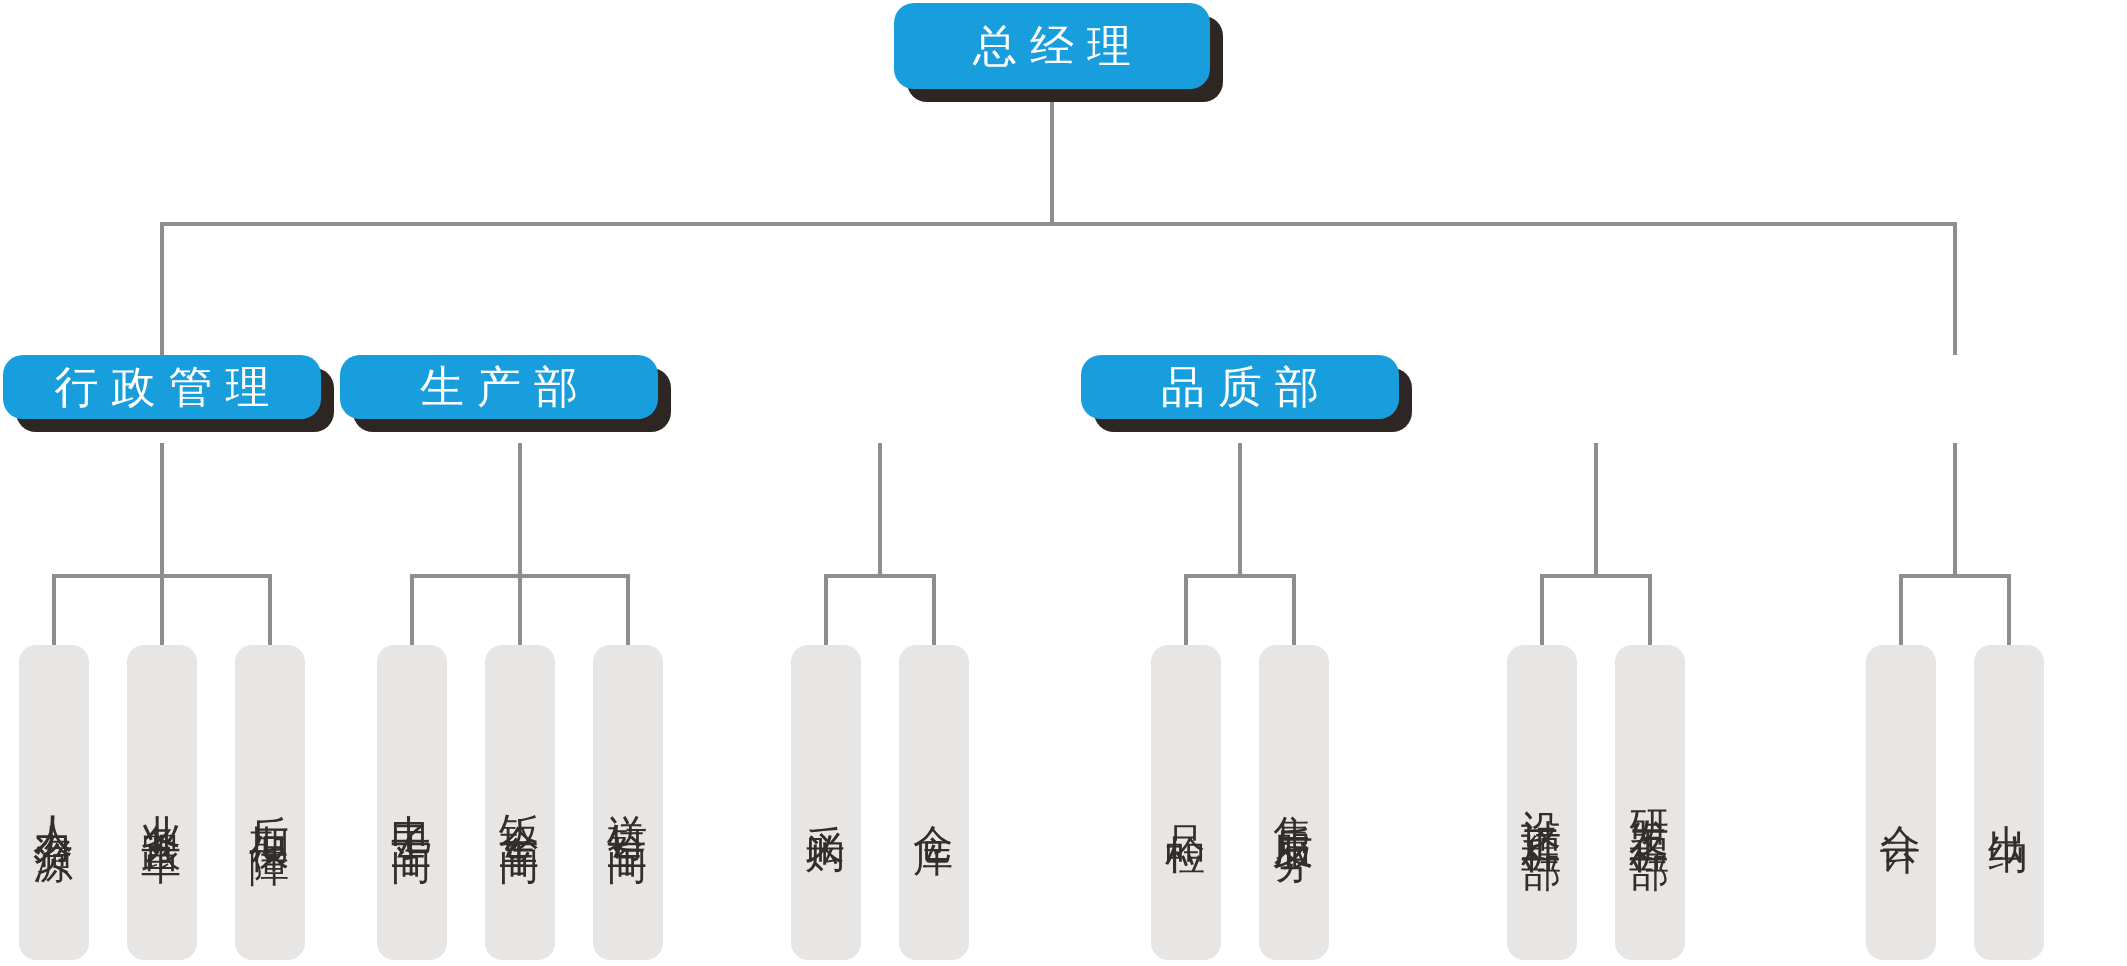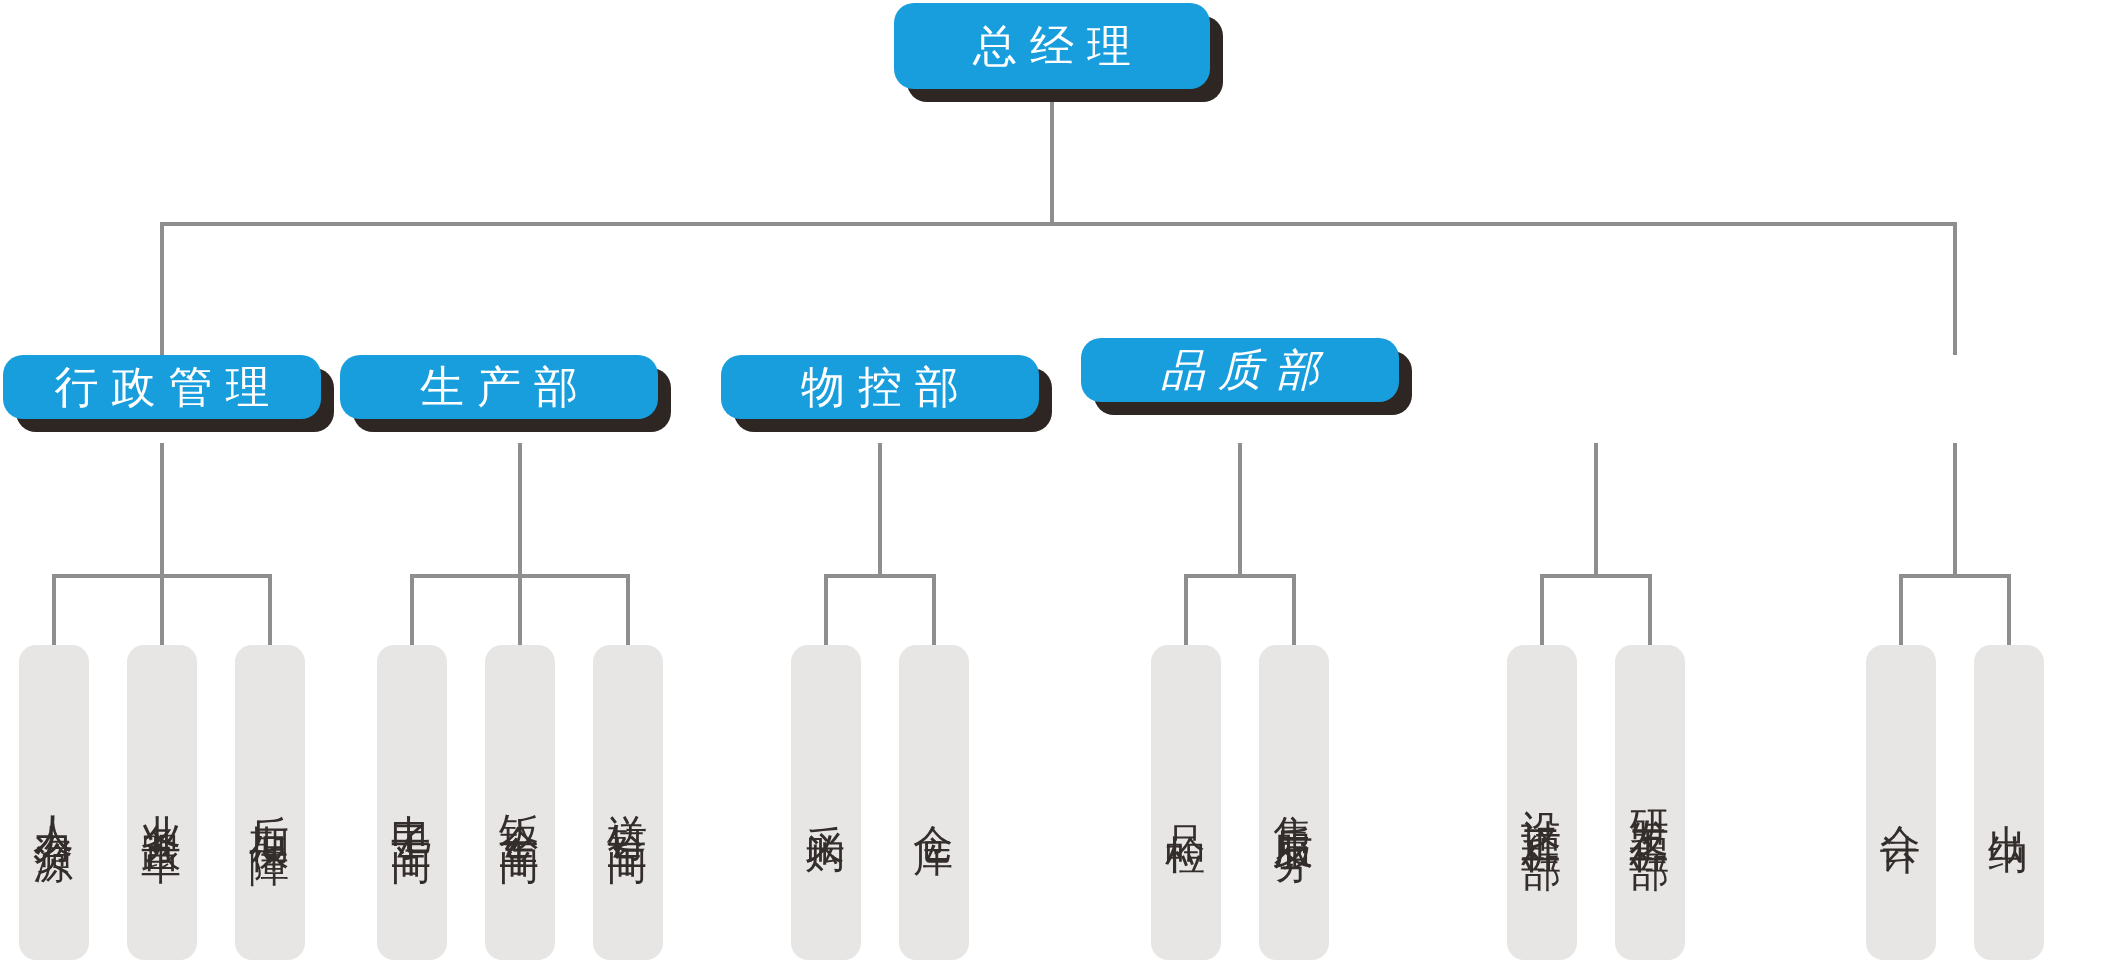--- a/index.html
+++ b/index.html
@@ -88,24 +88,21 @@
   <div class="node root" style="left:894px; top:3px;text-align:right;">
     <span class="node-label">总经理</span>
   </div>
 
   <div class="node" style="left:3px; top:355px;">
     <span class="node-label">行政管理</span>
   </div>
   <div class="node" style="left:340px; top:355px;">
     <span class="node-label">生产部</span>
   </div>
-  <div class="node" style="left:721px; top:355px;">
-    <span class="node-label">物控部</span>
-  </div>
-  <div class="node" style="left:1081px; top:338px;font-style:italic;">
+  <div class="node" style="left:1081px; top:355px;">
     <span class="node-label">品质部</span>
   </div>
 
   <div class="pill" style="left:19px; top:645px;">
     <span class="pill-label">人力资源</span>
   </div>
   <div class="pill" style="left:127px; top:645px;">
     <span class="pill-label">业务跟单</span>
   </div>
   <div class="pill" style="left:235px; top:645px;">

